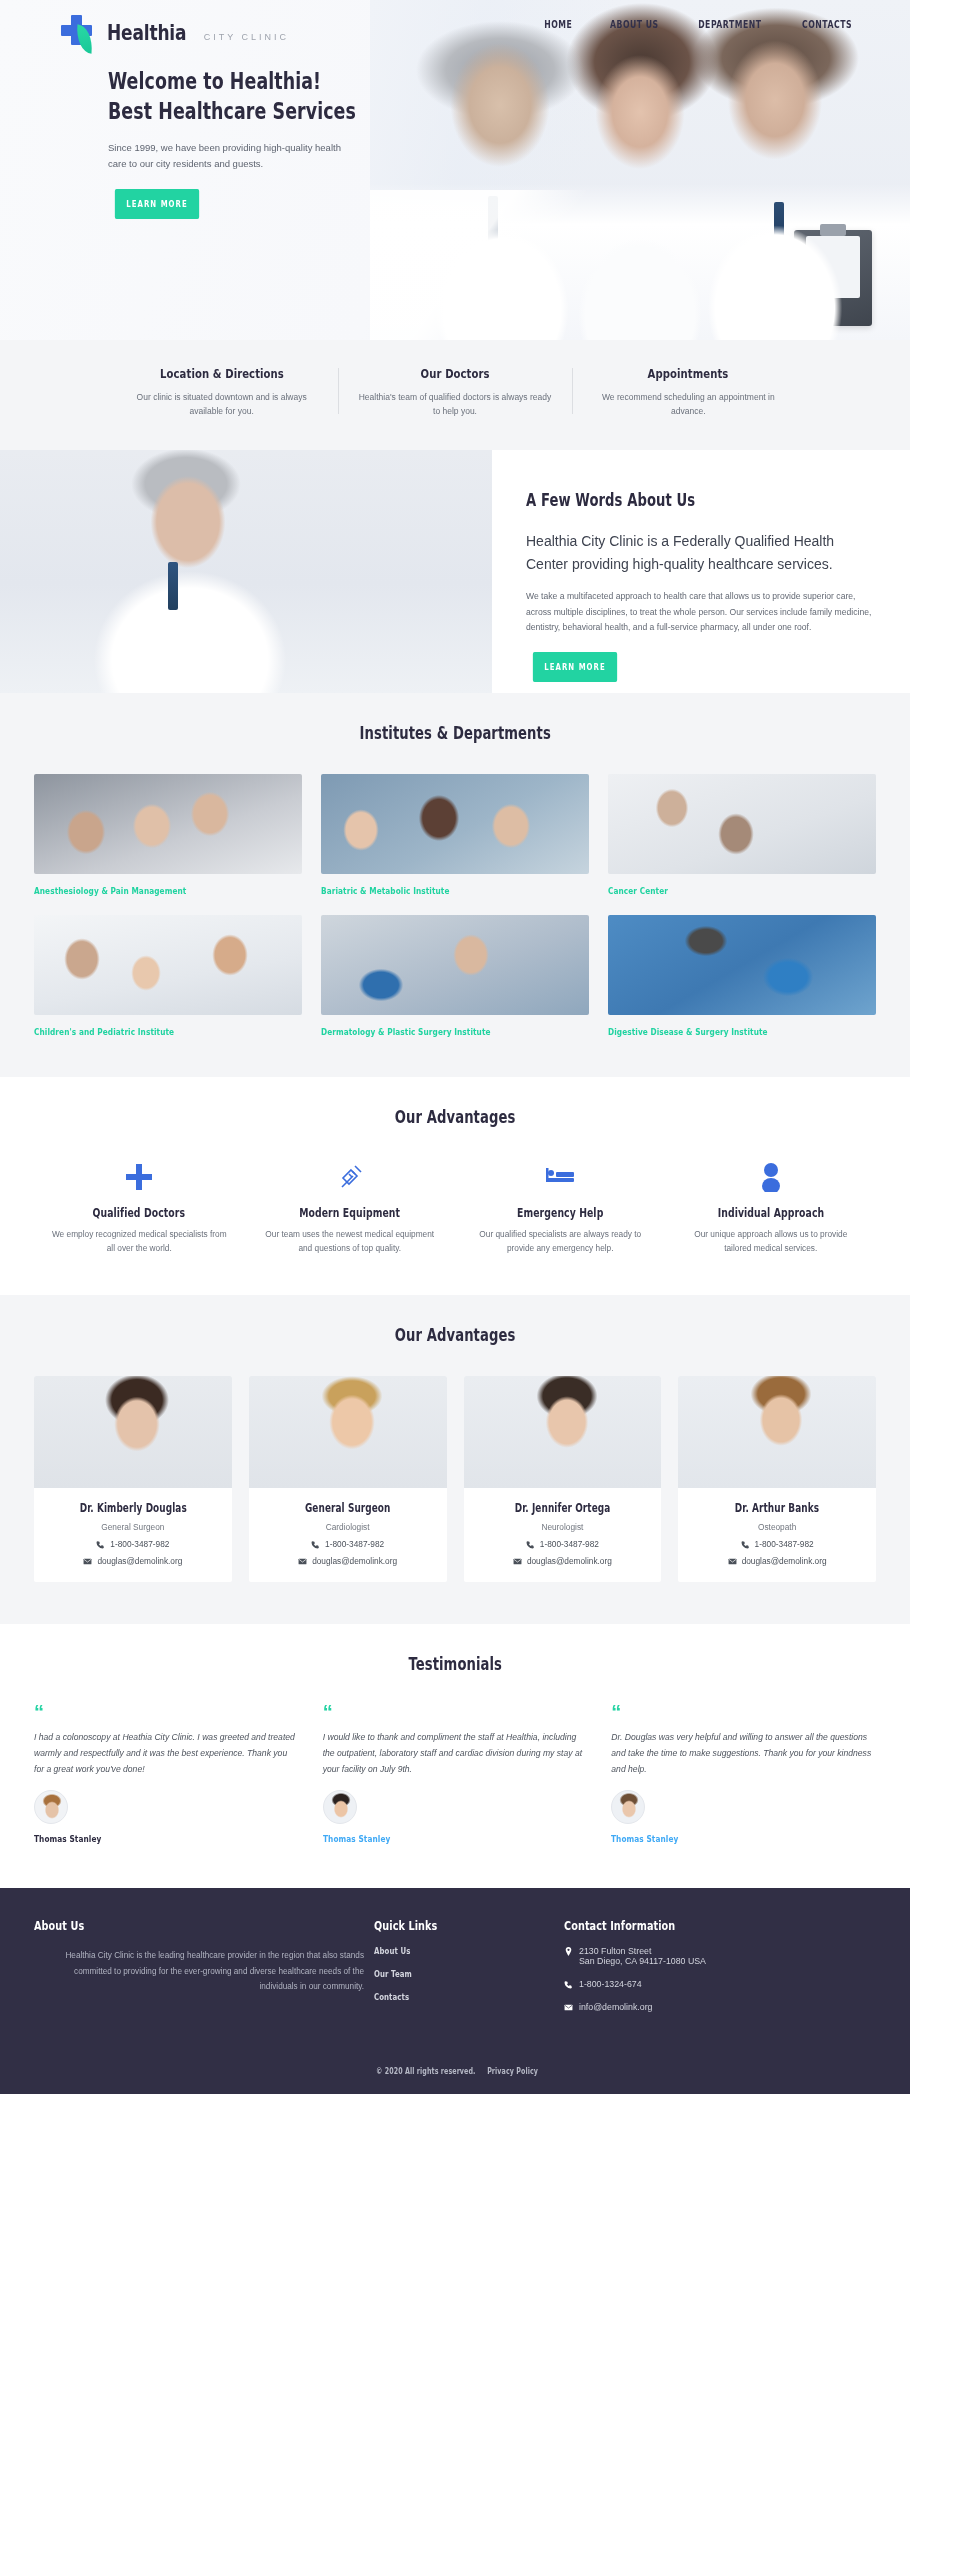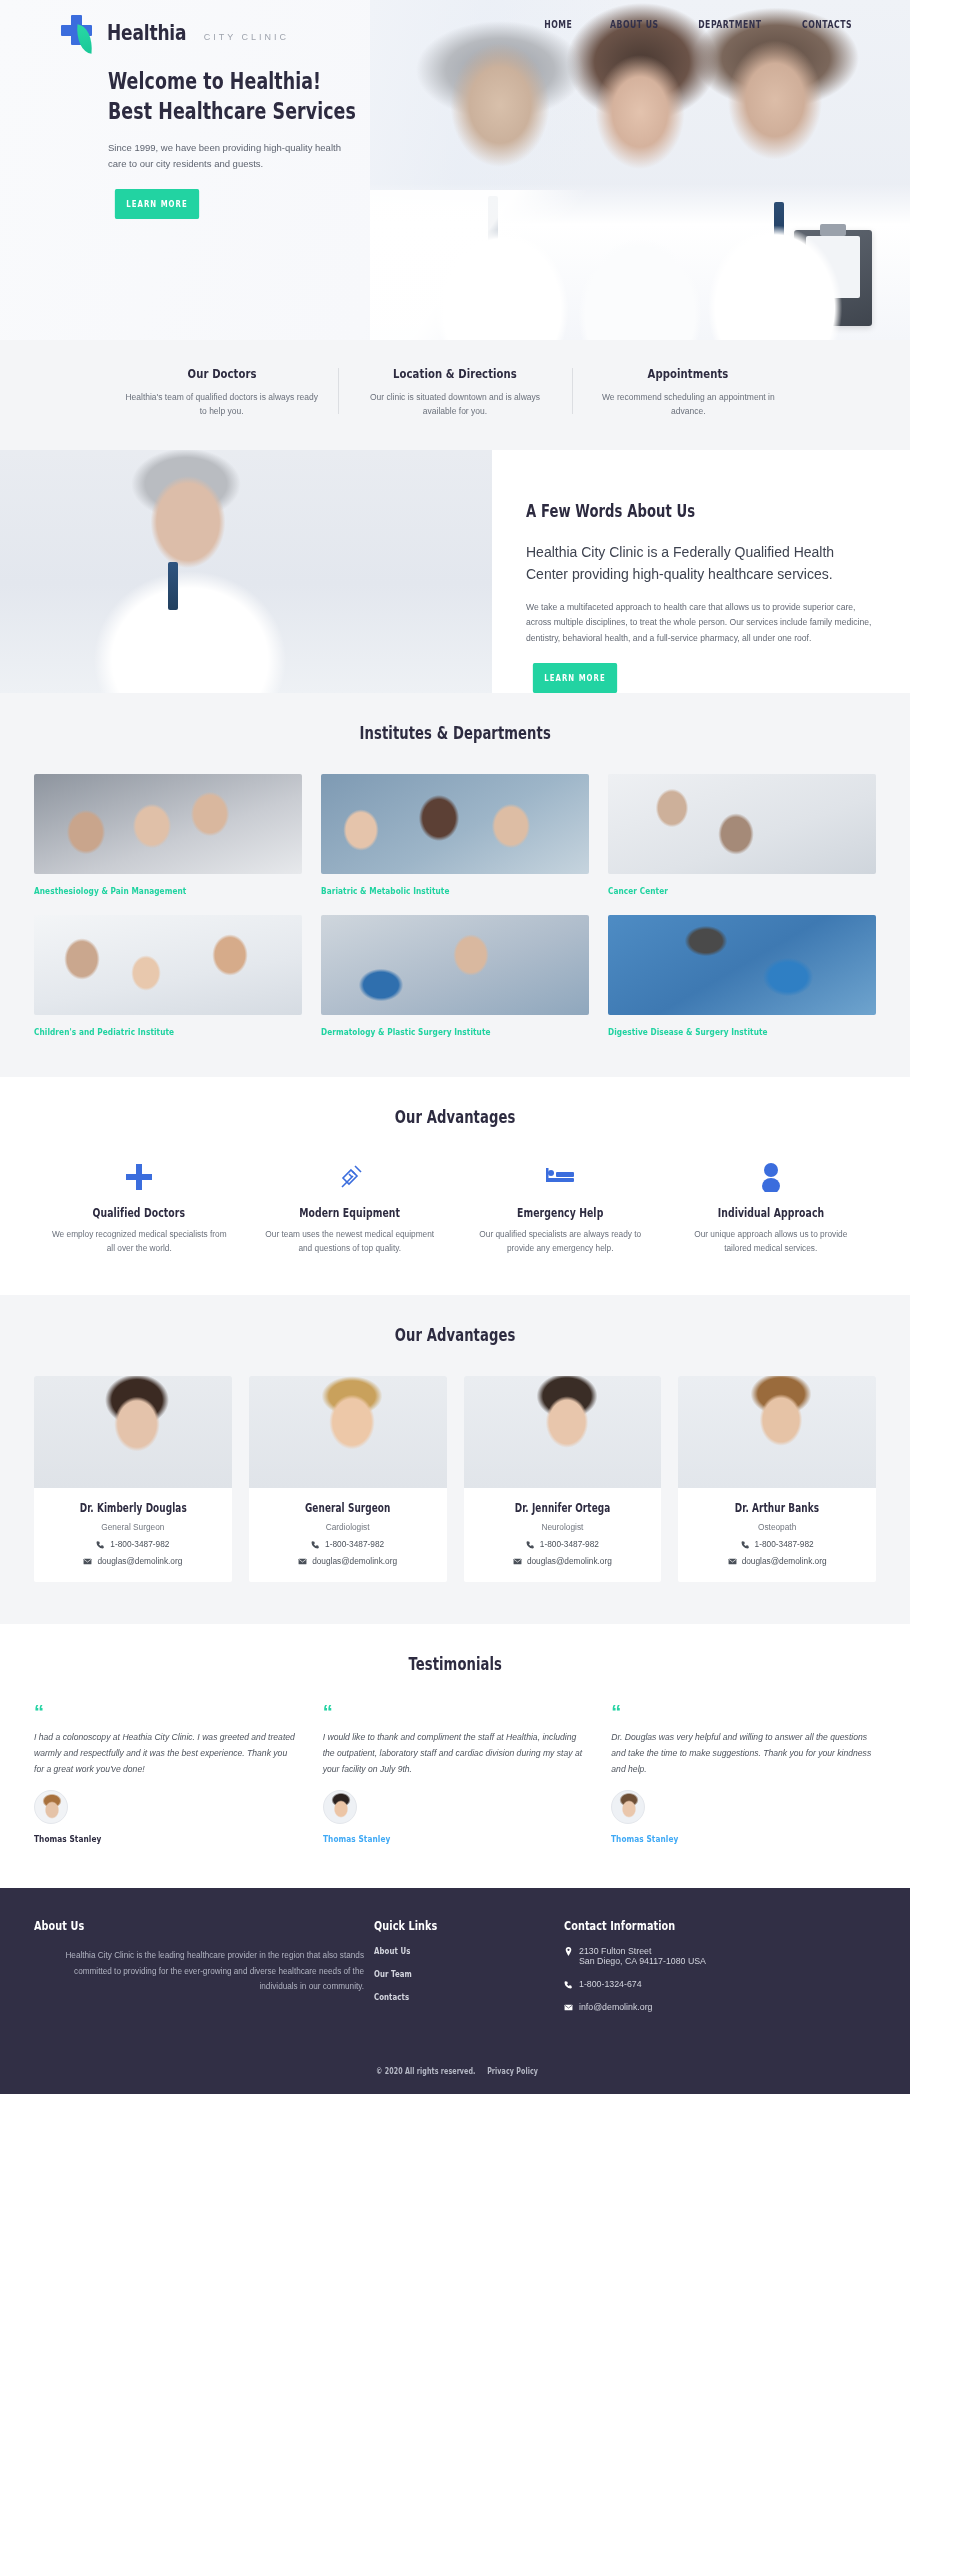--- a/index.html
+++ b/index.html
@@ -114,21 +114,21 @@
   .strip { background: #f4f5f7; padding: 26px 0 32px; }
   .strip-inner { display: flex; width: 700px; margin: 0 auto; }
   .strip-col { flex: 1; text-align: center; padding: 0 18px; position: relative; }
   .strip-col + .strip-col::before {
     content: ""; position: absolute; left: 0; top: 2px; bottom: 4px; width: 1px; background: #dcdee2;
   }
   .strip-h { font-size: 13px; color: #2d2b40; }
   .strip-p { margin-top: 9px; font-size: 8.5px; line-height: 1.65; color: #6a707b; }
 
   
-  .about { display: flex; background: #fff; align-items: flex-end; }
+  .about { display: flex; background: #fff; }
   .about-img {
     width: 492px; height: 243px; flex: none;
     background:
       radial-gradient(ellipse 52px 64px at 188px 72px, #dcbda9 0 60%, rgba(220,189,169,0) 72%),
       radial-gradient(ellipse 74px 48px at 186px 34px, #b9bcc1 0 55%, rgba(185,188,193,0) 74%),
       radial-gradient(ellipse 130px 120px at 190px 210px, #ffffff 0 60%, rgba(255,255,255,0) 74%),
       linear-gradient(180deg, #e9ecf1 0%, #e3e7ee 55%, #eef1f5 100%);
     position: relative;
   }
   .about-img::after {
@@ -290,26 +290,26 @@
         <span class="cond cond-l">Best Healthcare Services</span>
       </div>
       <p class="hero-p">Since 1999, we have been providing high-quality health care to our city residents and guests.</p>
       <button class="btn cond">LEARN MORE</button>
     </div>
   </section>
 
   <section class="strip">
     <div class="strip-inner">
       <div class="strip-col">
+        <div class="strip-h"><span class="cond">Location &amp; Directions</span></div>
+        <p class="strip-p">Our clinic is situated downtown and is always available for you.</p>
+      </div>
+      <div class="strip-col">
         <div class="strip-h"><span class="cond">Our Doctors</span></div>
         <p class="strip-p">Healthia's team of qualified doctors is always ready to help you.</p>
-      </div>
-      <div class="strip-col">
-        <div class="strip-h"><span class="cond">Location &amp; Directions</span></div>
-        <p class="strip-p">Our clinic is situated downtown and is always available for you.</p>
       </div>
       <div class="strip-col">
         <div class="strip-h"><span class="cond">Appointments</span></div>
         <p class="strip-p">We recommend scheduling an appointment in advance.</p>
       </div>
     </div>
   </section>
 
   <section class="about">
     <div class="about-img"></div>

